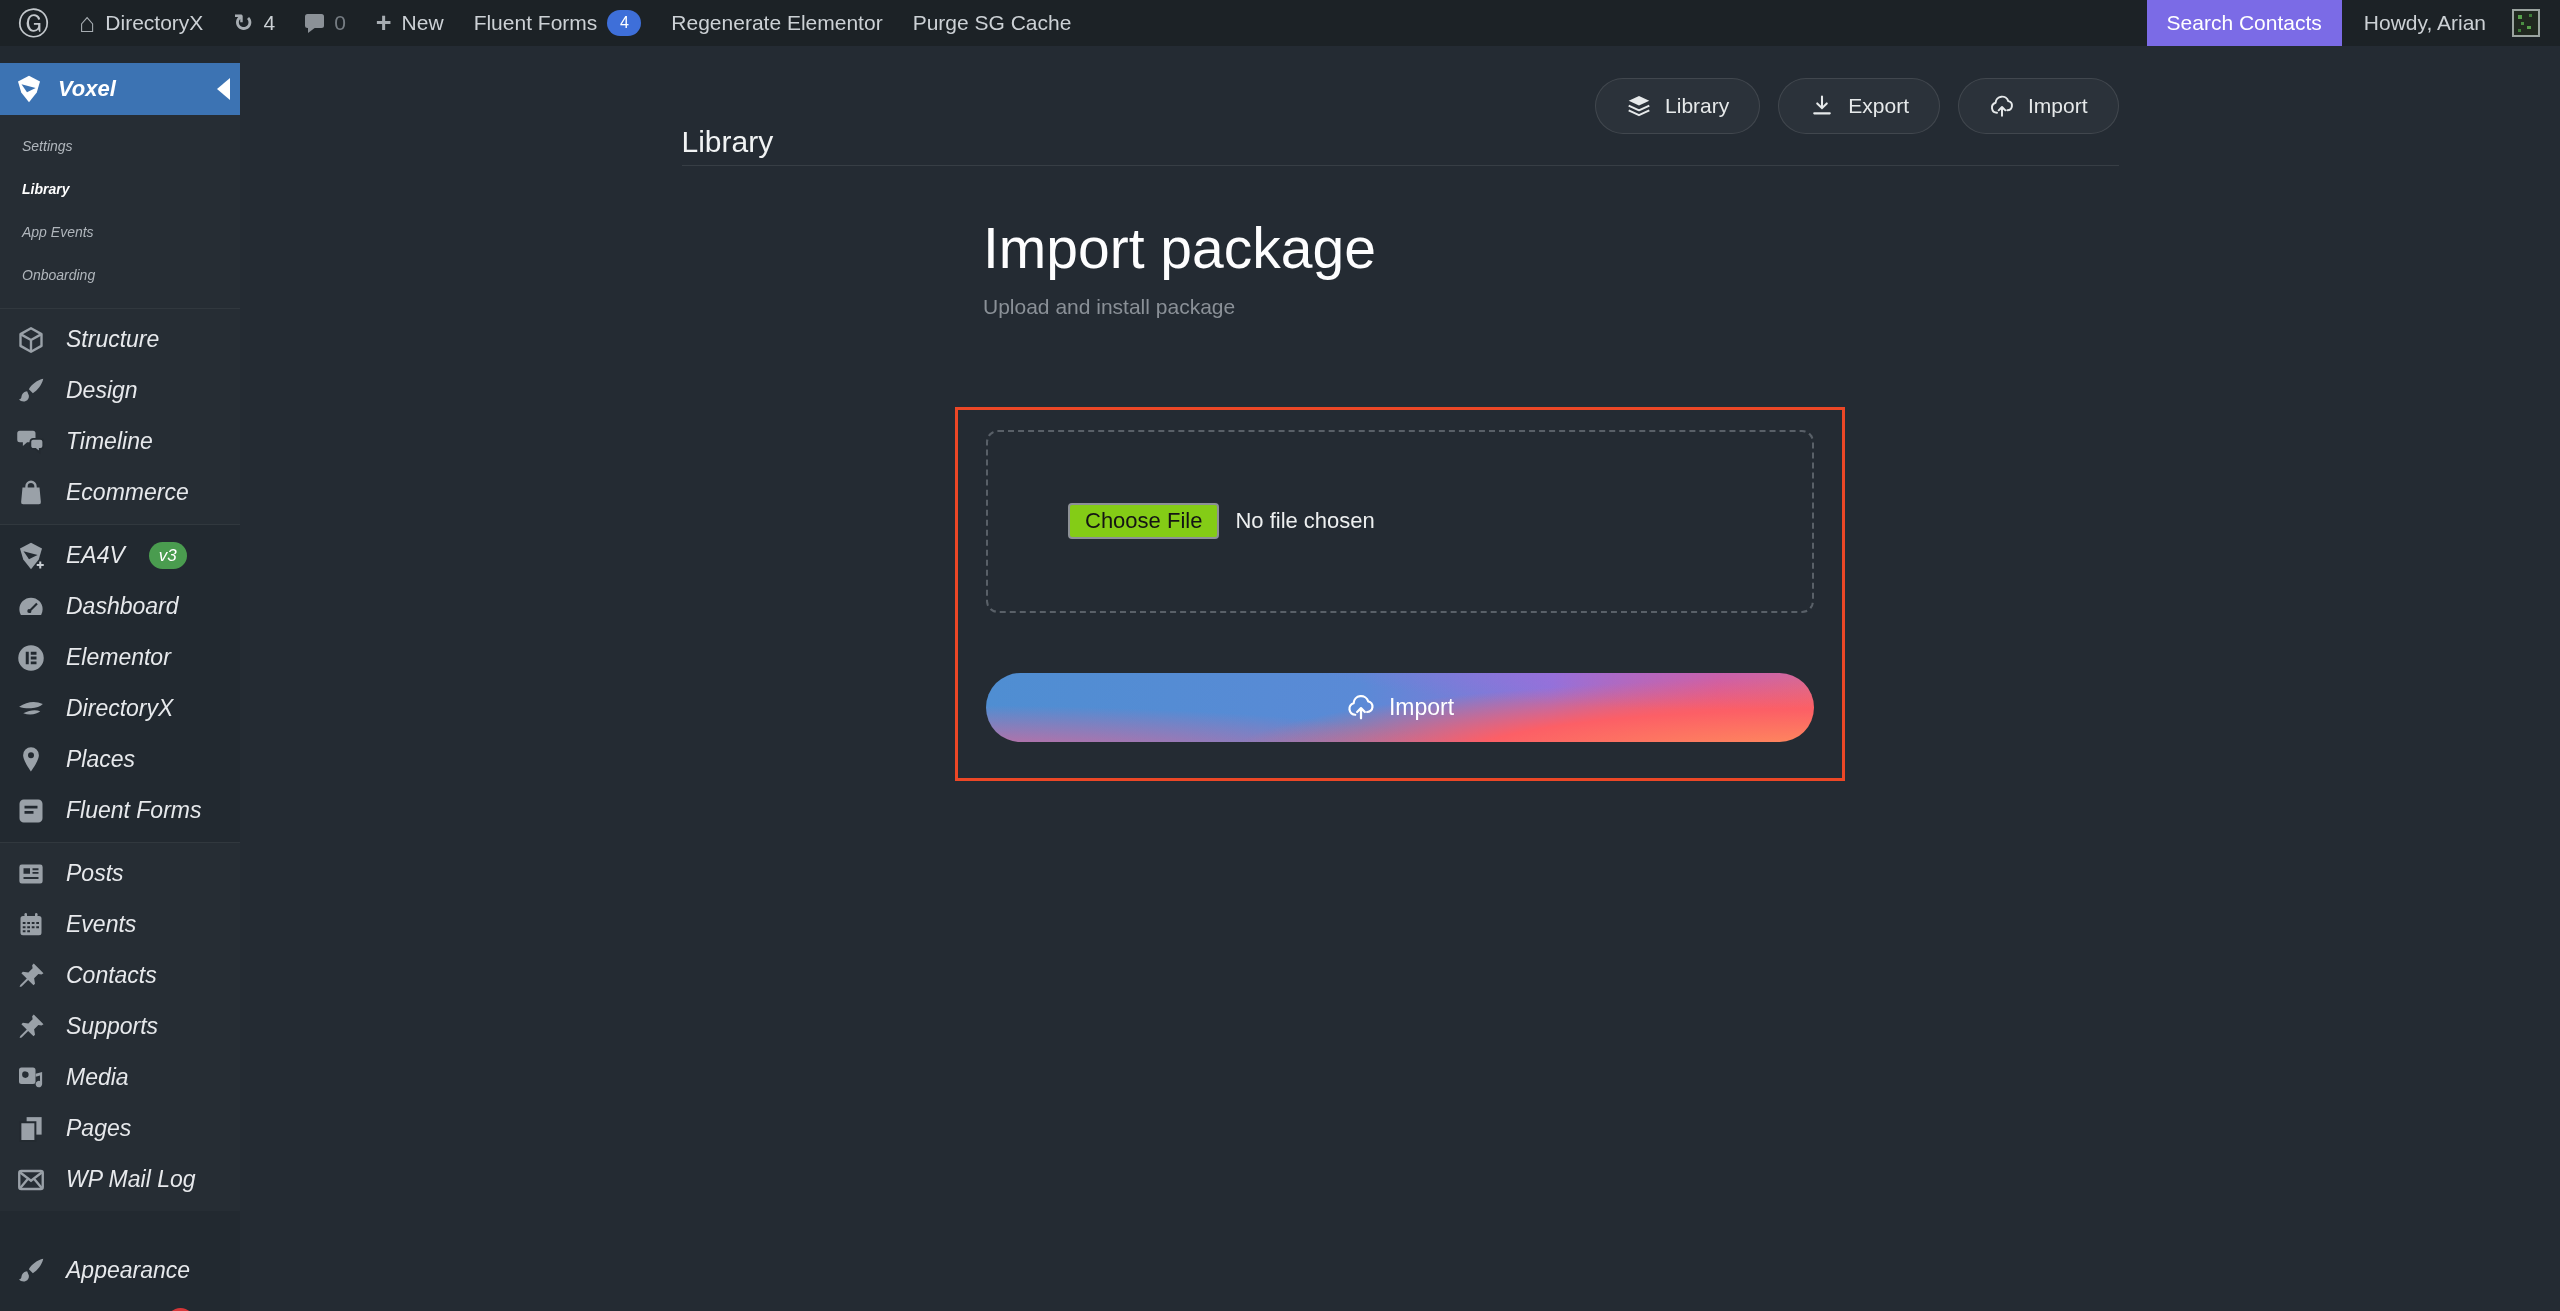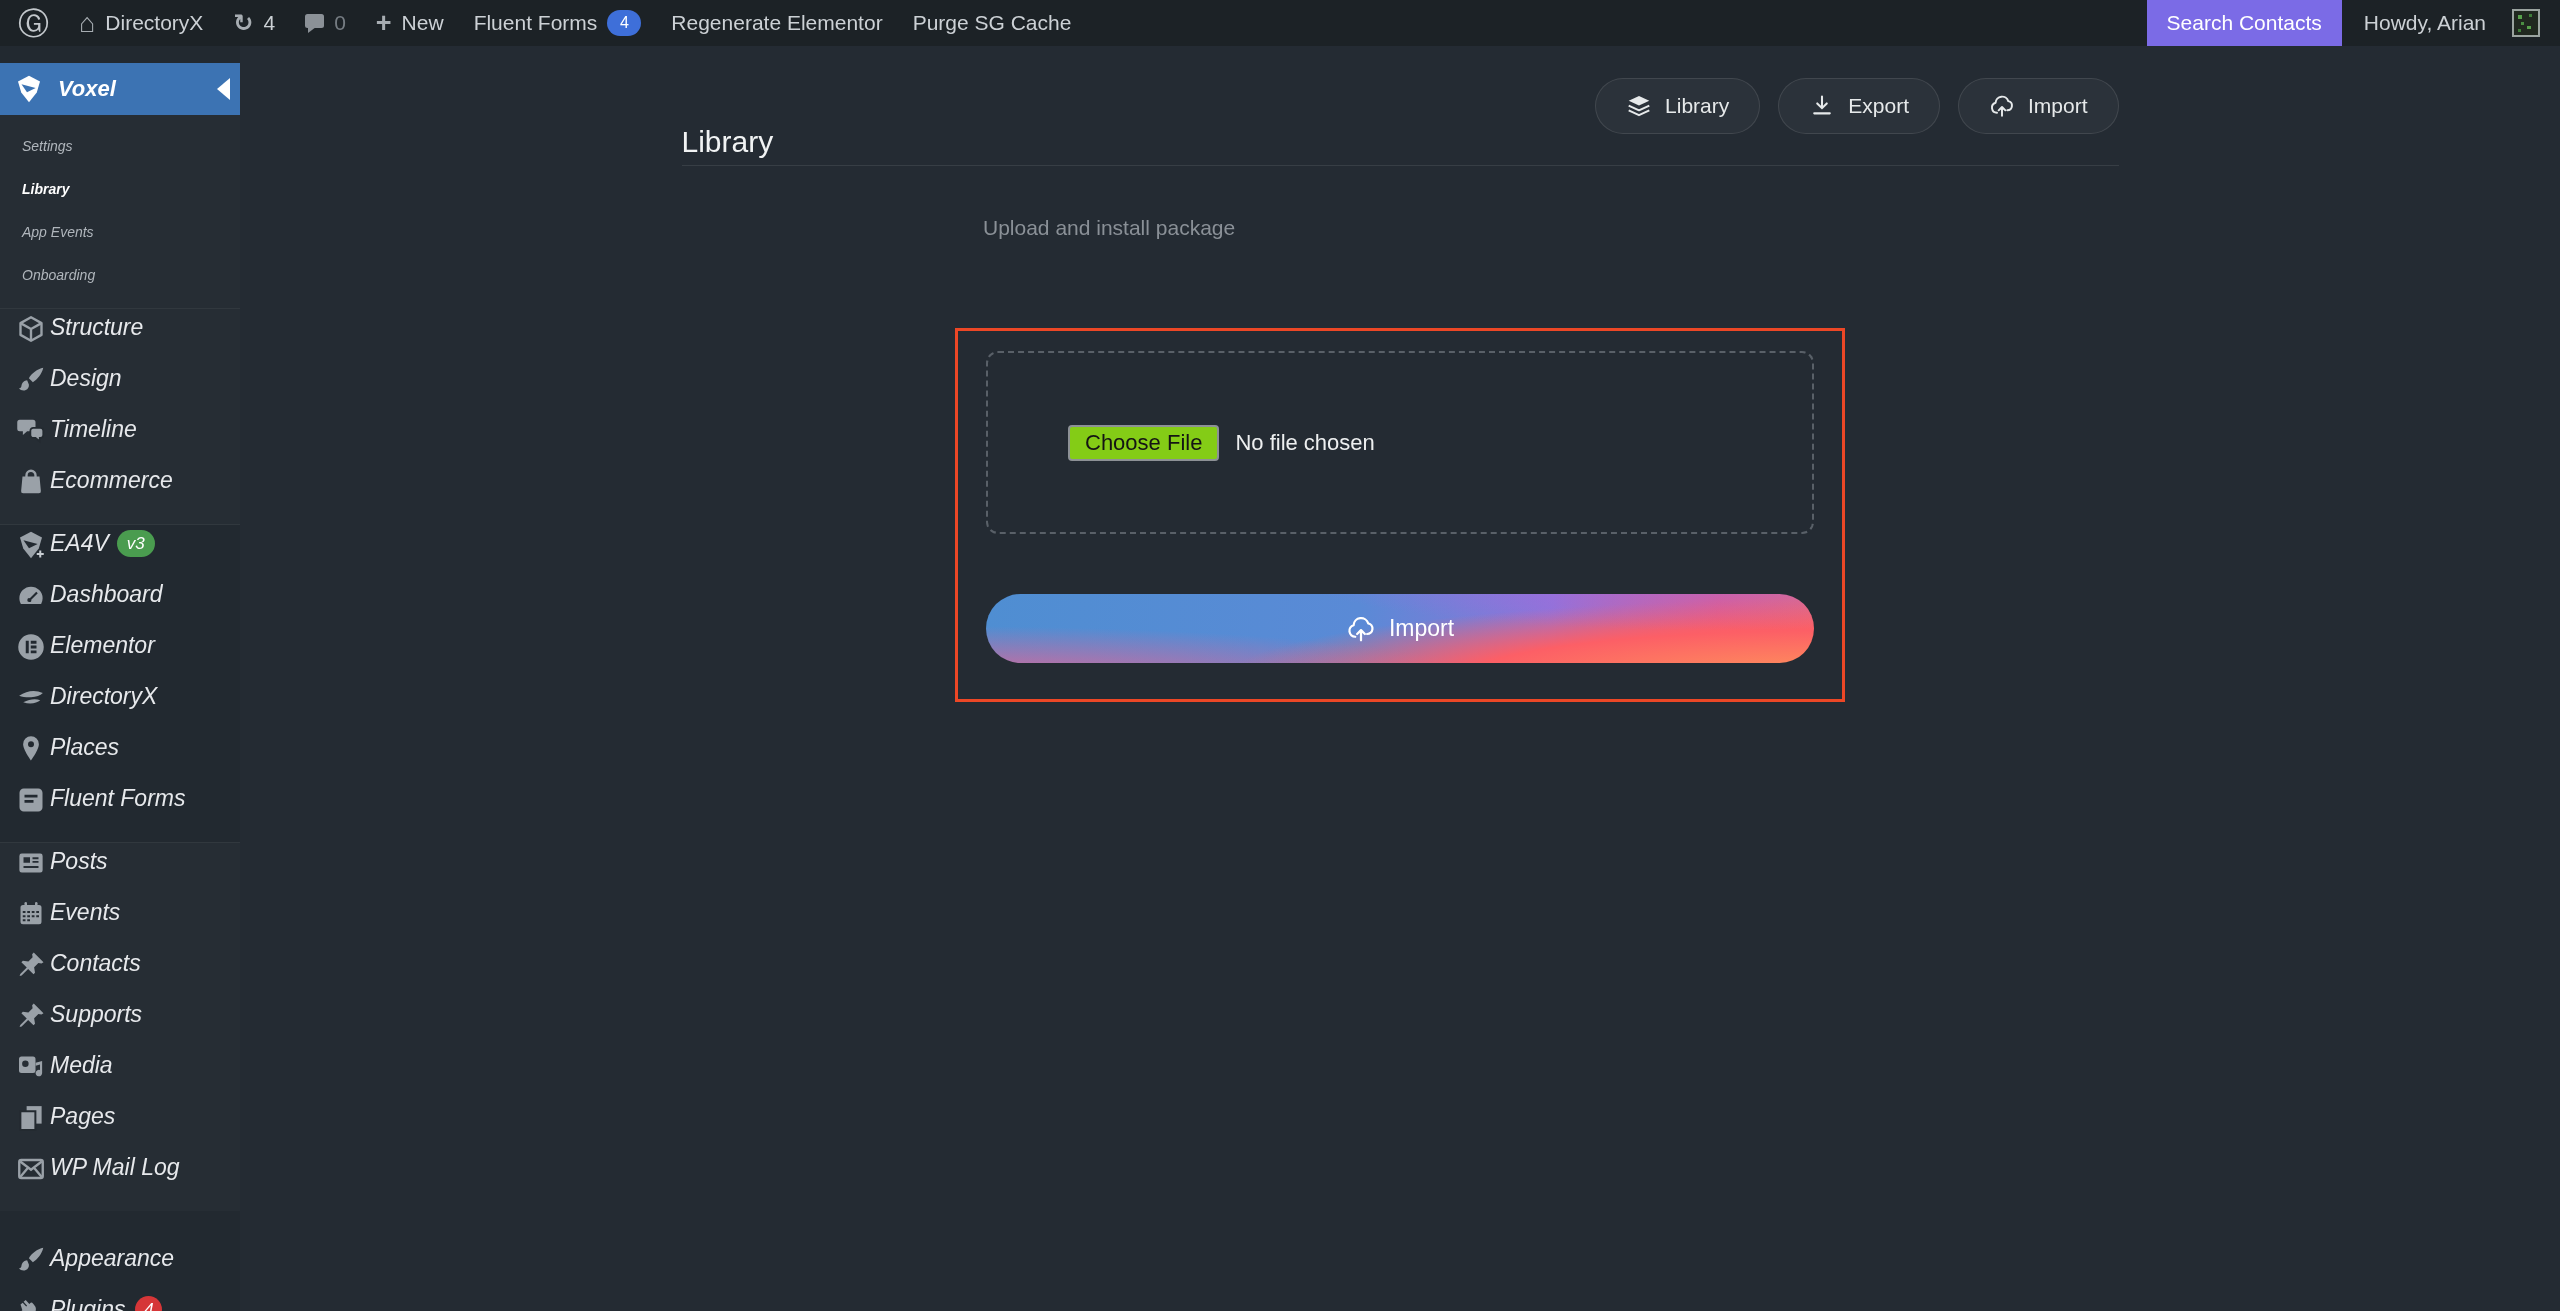--- a/index.html
+++ b/index.html
@@ -42,21 +42,21 @@
   .vx-tri{width:0;height:0;border-top:11px solid transparent;border-bottom:11px solid transparent;
     border-right:13px solid #fff;margin-left:auto}
   .vx-sub{padding:9px 0 12px;background:rgba(255,255,255,.02)}
   .sub-item{display:flex;align-items:center;height:43px;padding:0 0 0 22px;font-size:14px;
     color:#b0b6bc;cursor:pointer}
   .sub-item.active{color:#fff;font-weight:bold}
   .menu{list-style:none;margin:0;padding:0}
   .sep{height:1px;background:rgba(255,255,255,.07)}
   .grp{padding:5px 0 6px}
   .grp-light{background:rgba(255,255,255,.018)}
-  .mi{display:flex;align-items:flex-start;height:51px;padding:0 12px 0 16px;gap:4px;
+  .mi{display:flex;align-items:center;height:51px;padding:0 12px 0 16px;gap:20px;
     font-size:23px;color:#e7e9ec;cursor:pointer}
   .mi .ic{width:30px;height:30px;color:#9aa1a8;flex:0 0 auto;display:flex;align-items:center;justify-content:center}
   .mi .ic svg{width:30px;height:30px}
   .badge-green{display:inline-flex;align-items:center;justify-content:center;height:27px;padding:0 10px;
     border-radius:14px;background:#4a9c4f;color:#fff;font-size:17px;margin-left:4px}
   .badge-red{display:inline-flex;align-items:center;justify-content:center;min-width:27px;height:27px;
     border-radius:14px;background:#d63638;color:#fff;font-size:17px;margin-left:6px}
   .menu-gap{height:34px}
   
   .content{margin-left:240px;padding-top:46px}
@@ -451,20 +451,21 @@
               <svg>
                 <use href="#i-cloud"></use>
               </svg>
             </span>
           <span>Import</span>
         </button>
       </div>
     </div>
 
     <section class="import-section">
+      <h1 class="sec-heading">Import package</h1>
       <p class="sec-sub">Upload and install package</p>
 
       <div class="panel">
         <div class="dropzone">
           <label class="file-input">
             <span class="cf-btn">Choose File</span>
             <span class="cf-status">No file chosen</span>
           </label>
         </div>
         <button class="grad-btn">

